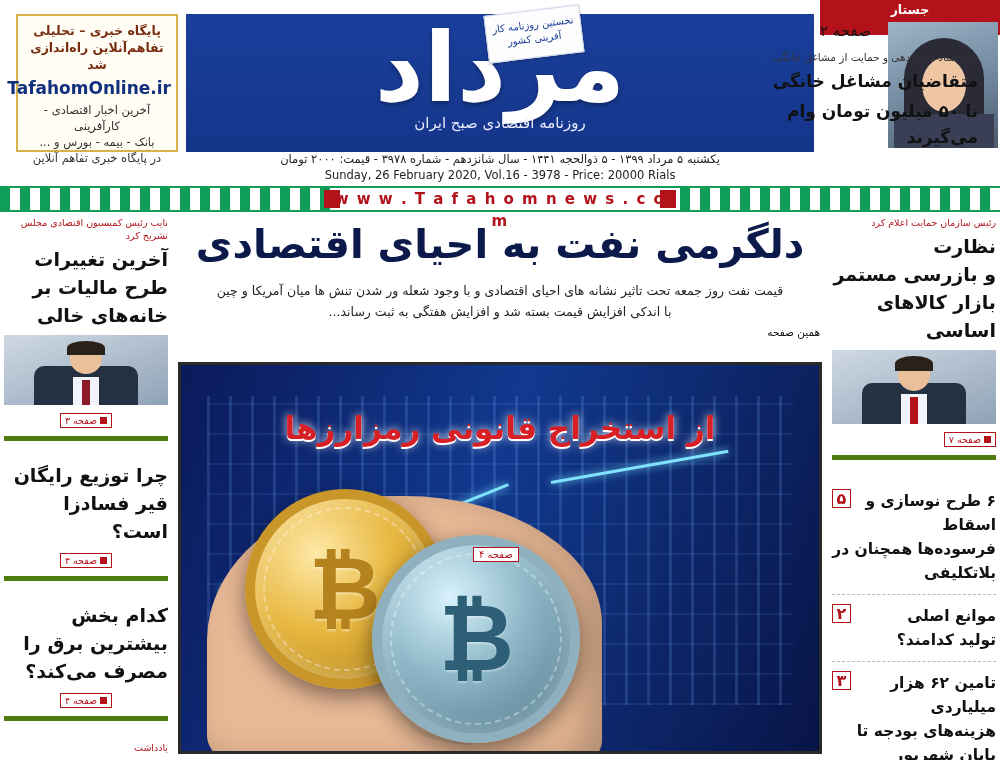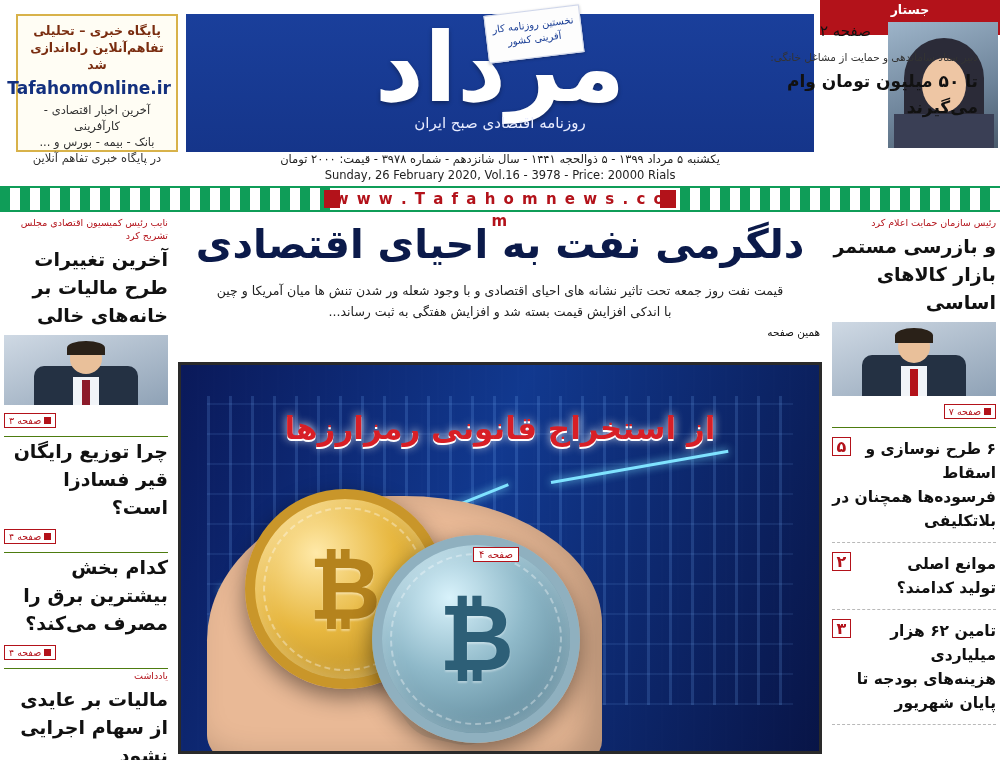--- a/index.html
+++ b/index.html
@@ -154,28 +154,28 @@
   }
 
   .kicker-red {
     font-size: 9.5px; color: #b3121a; text-align: right; direction: rtl; line-height: 13px;
     margin-bottom: 3px;
   }
   .side-head {
     font-size: 19px; font-weight: bold; color: #111;
     line-height: 28px; text-align: right; direction: rtl;
   }
-  .side-block { border-bottom: 1px solid #4d7c0f; padding-bottom: 8px; margin-bottom: 0; }
+  .side-block { border-bottom: 5px solid #4d7c0f; padding-bottom: 8px; margin-bottom: 20px; }
   .pagetag {
     display: inline-block; background: #fff; color: #b3121a;
     font-size: 9.5px; border: 1px solid #b3121a; padding: 0 4px; line-height: 13px;
     direction: rtl;
   }
   .pagetag .sq { display:inline-block; width:7px; height:7px; background:#b3121a; margin-left:3px;}
-  .tagrow { text-align: left; margin-top: 4px; }
+  .tagrow { text-align: center; margin-top: 4px; }
   .tagrow.right { text-align: right; }
 
   .photo-box { width: 100%; height: 70px; margin-top: 6px; position: relative; overflow: hidden; background:#dfe6ee;}
   .pb-bg1 { position:absolute; inset:0; background: linear-gradient(160deg,#cfd9e4,#8fa2b6); }
   .pb-suit { position:absolute; bottom:0; left:18%; width:64%; height:56%; background:#243143; border-radius:10px 10px 0 0;}
   .pb-shirt { position:absolute; bottom:0; left:42%; width:16%; height:40%; background:#f1f4f8;}
   .pb-tie { position:absolute; bottom:0; left:47.5%; width:5%; height:36%; background:#8c1b2a;}
   .pb-face { position:absolute; bottom:44%; left:40%; width:20%; height:44%; background:#e9c09a; border-radius:50%;}
   .pb-hair { position:absolute; bottom:72%; left:38.5%; width:23%; height:20%; background:#2a2118; border-radius:50% 50% 0 0;}
 
@@ -300,20 +300,21 @@
     <div class="top-right">
       <div class="jostar-bar">جستار</div>
       <div class="page-num">صفحه ۲</div>
       <div class="top-photo">
         <div class="tp-scarf"></div>
         <div class="tp-face2"></div>
         <div class="tp-body"></div>
       </div>
       <div class="top-right-text">
         <div class="tr-kicker">دبیر ستاد ساماندهی و حمایت از مشاغل خانگی:</div>
+        <div class="tr-head">متقاضیان مشاغل خانگی</div>
         <div class="tr-head">تا ۵۰ میلیون تومان وام می‌گیرند</div>
       </div>
     </div>
 
     <div class="dateline">
       <div>یکشنبه ۵ مرداد ۱۳۹۹ - ۵ ذوالحجه ۱۴۴۱ - سال شانزدهم - شماره ۳۹۷۸ - قیمت: ۲۰۰۰ تومان</div>
       <div class="en">Sunday, 26 February 2020, Vol.16 - 3978 - Price: 20000 Rials</div>
     </div>
   </div>
 
@@ -394,20 +395,21 @@
         <div>از استخراج قانونی رمزارزها</div>
       </div>
       <div class="mp-tag">صفحه ۴</div>
     </div>
   </div>
 
   <div class="col-right">
 
     <div class="side-block">
       <div class="kicker-red">رئیس سازمان حمایت اعلام کرد</div>
+      <div class="side-head">نظارت</div>
       <div class="side-head">و بازرسی مستمر</div>
       <div class="side-head">بازار کالاهای اساسی</div>
       <div class="photo-box" style="height:74px">
         <div class="pb-bg1"></div>
         <div class="pb-suit"></div>
         <div class="pb-shirt"></div>
         <div class="pb-tie" style="background:#b3121a"></div>
         <div class="pb-face"></div>
         <div class="pb-hair"></div>
       </div>

